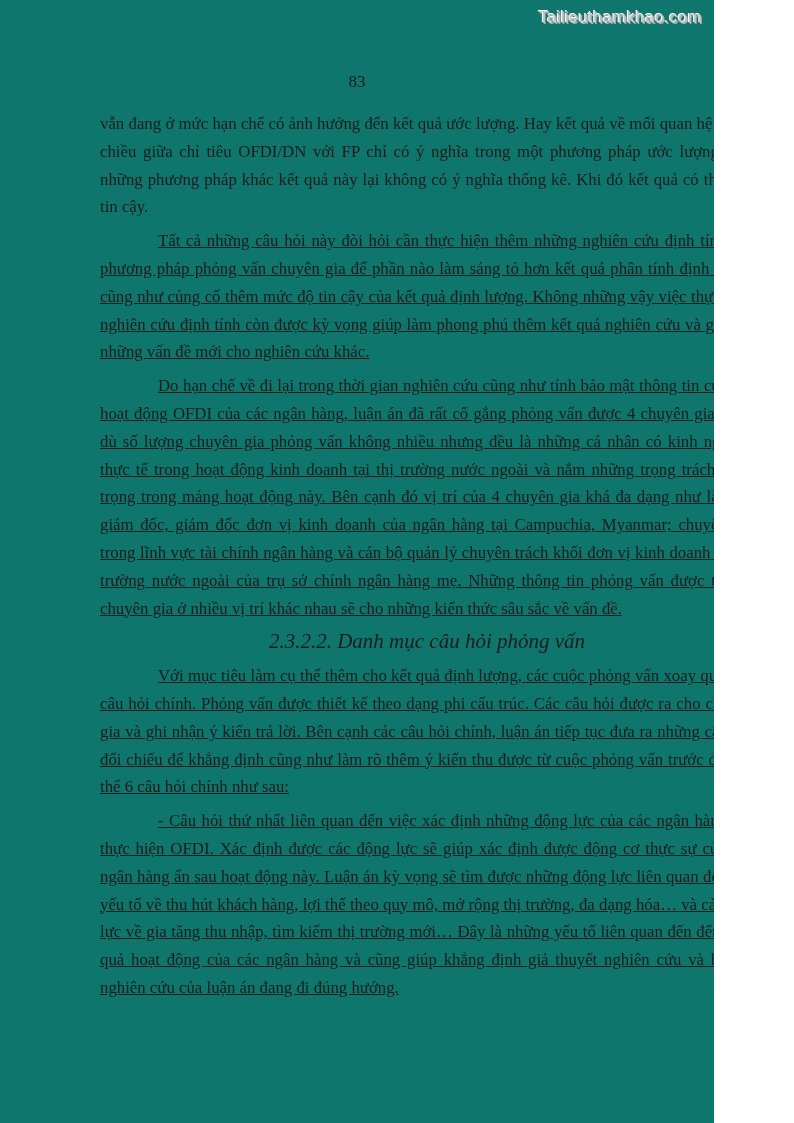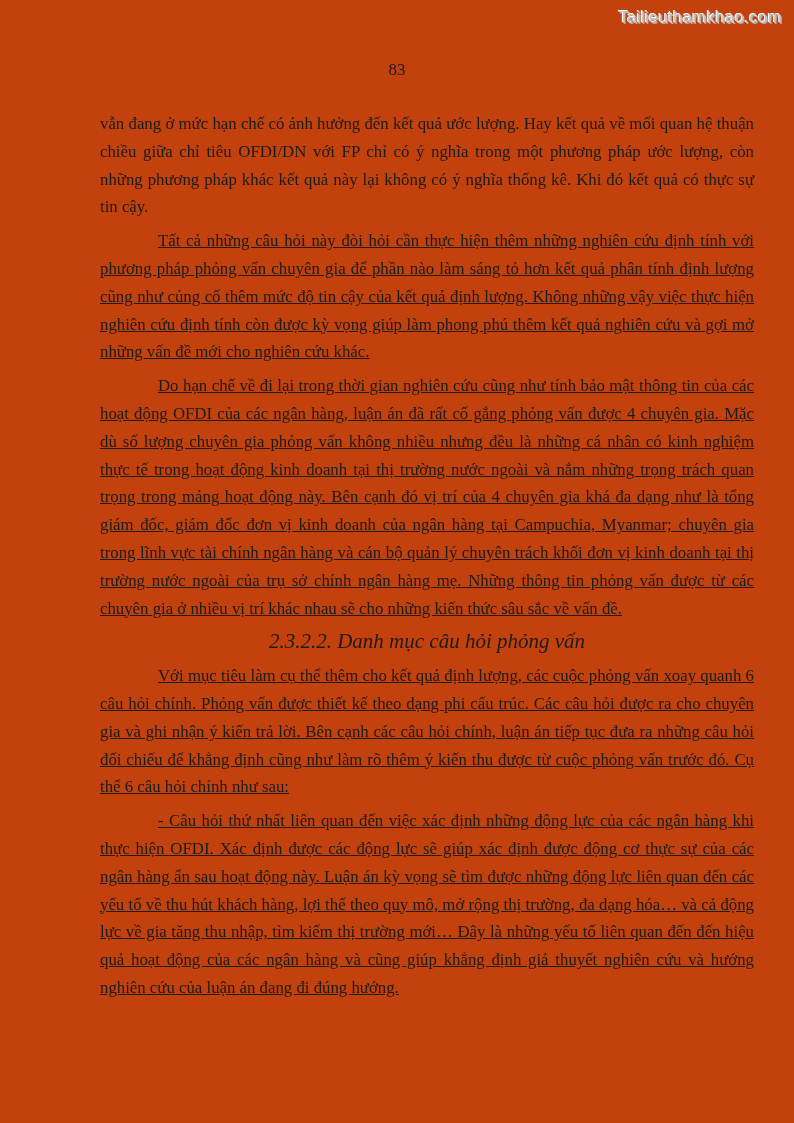--- a/index.html
+++ b/index.html
@@ -1,42 +1,42 @@
 <!DOCTYPE html>
 <html lang="vi"><head>
 <meta charset="utf-8">
 <style>
   * { box-sizing: border-box; }
   html, body { margin: 0; padding: 0; background: #ffffff; }
 
   .page {
     position: relative;
-    width: 794px;
+    width: 714px;
     height: 1123px;
-    background: #c2410c;
+    background: #0f766e;
     overflow: hidden;
     font-family: "Liberation Serif", "DejaVu Serif", serif;
     color: #1c1c1c;
   }
 
   .watermark {
     position: absolute;
     top: 8px;
     right: 12px;
     font-family: "Liberation Sans", "DejaVu Sans", sans-serif;
     font-size: 17px;
     color: #c7c7c7;
     text-shadow: -1px -1px 0 #ffffff, 1px 1px 0 #b0b0b0;
     letter-spacing: 0.2px;
     user-select: none;
   }
 
   .page-number {
     position: absolute;
-    top: 60px;
+    top: 72px;
     left: 0;
     width: 100%;
     text-align: center;
     font-size: 17px;
     color: #1c1c1c;
   }
 
   .body-text {
     position: absolute;
     top: 104px;

